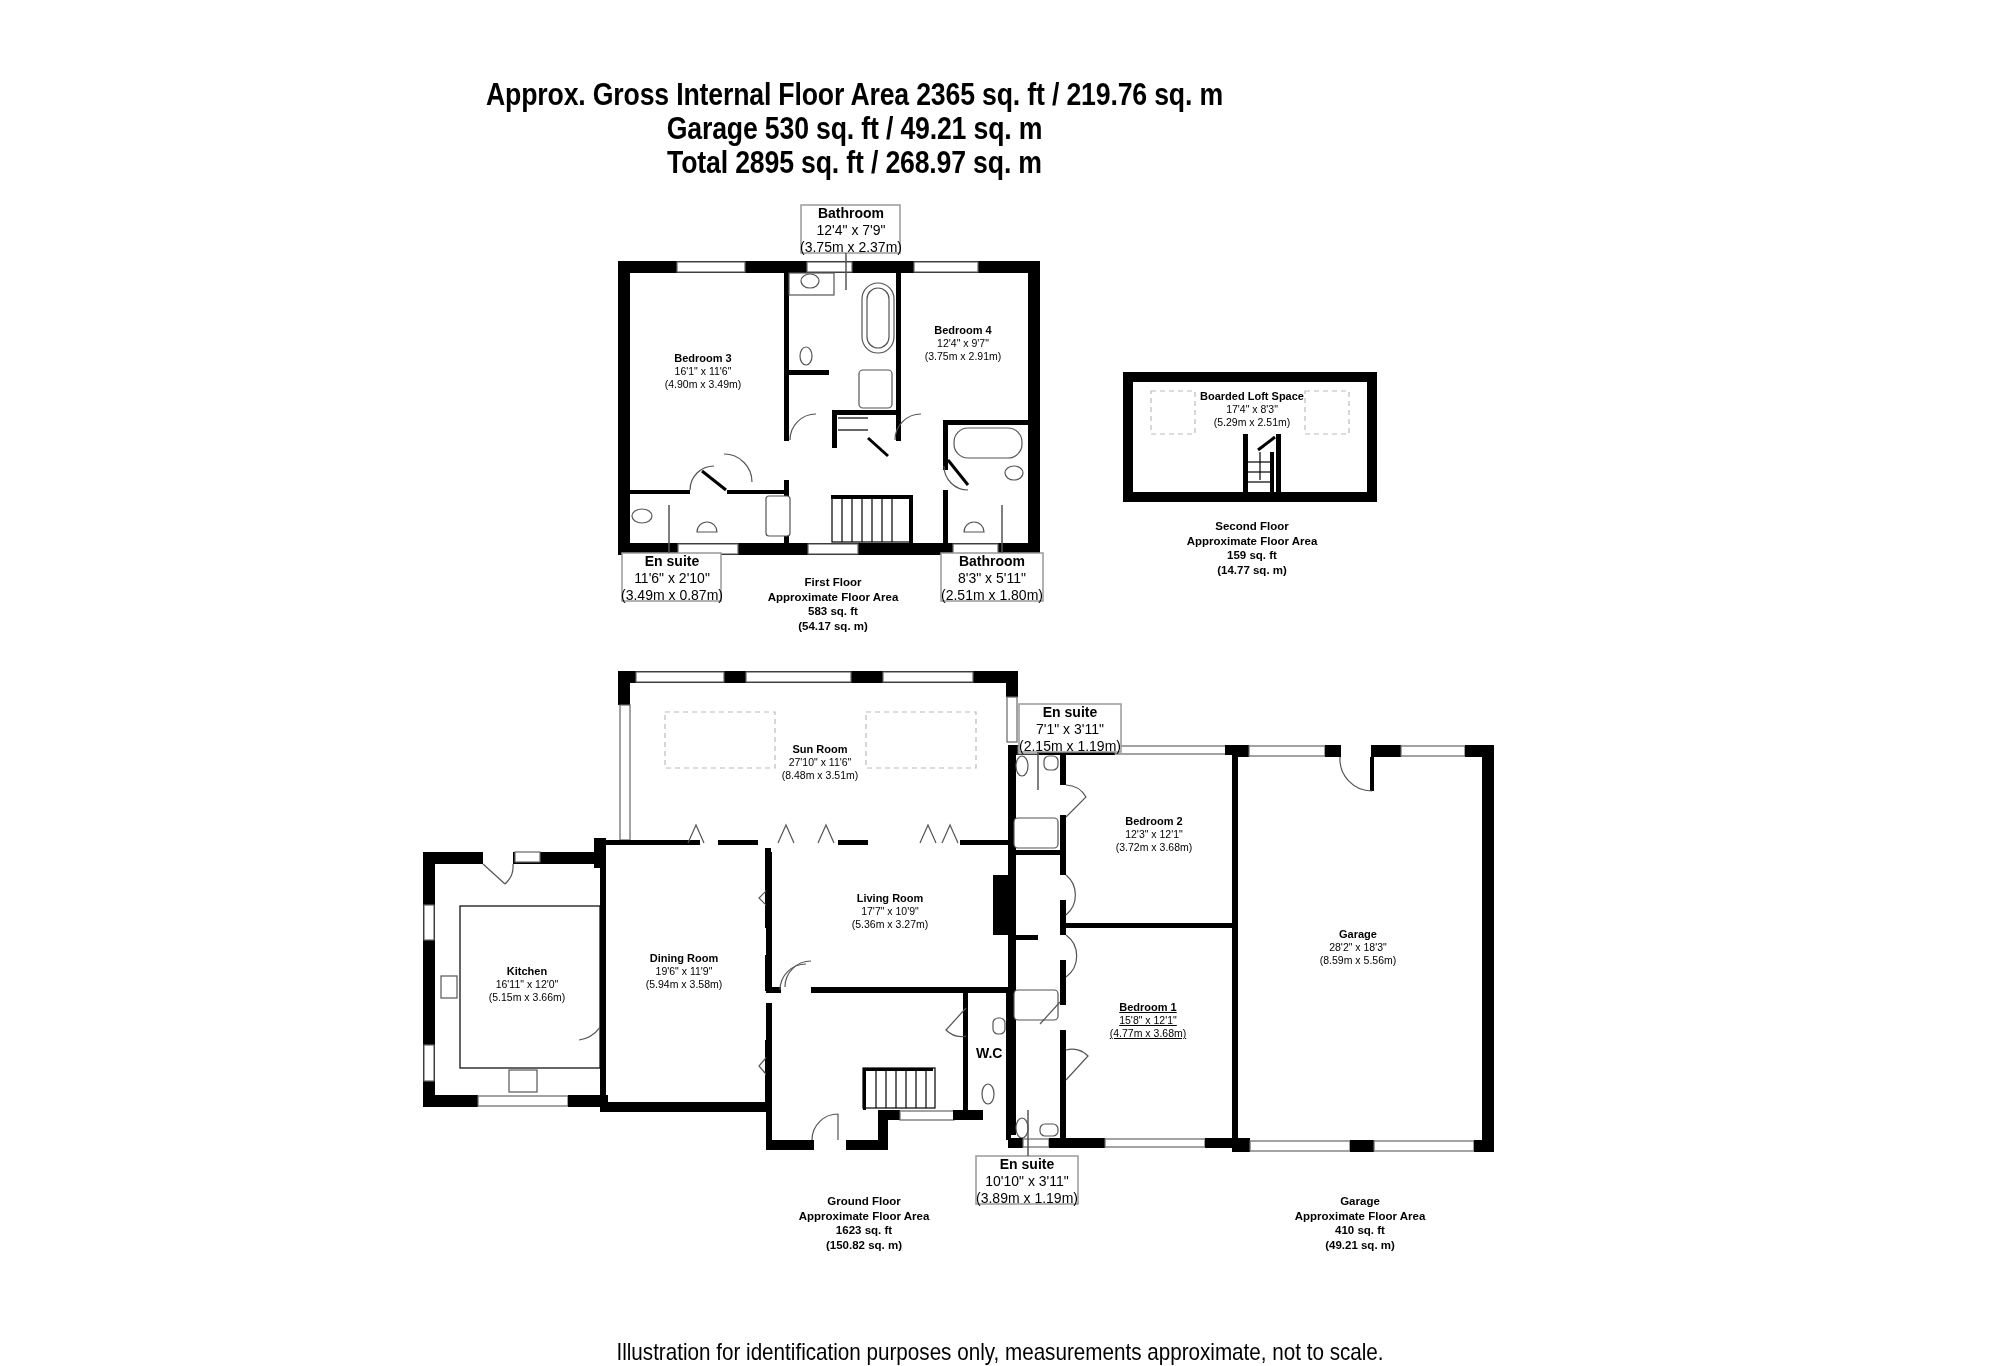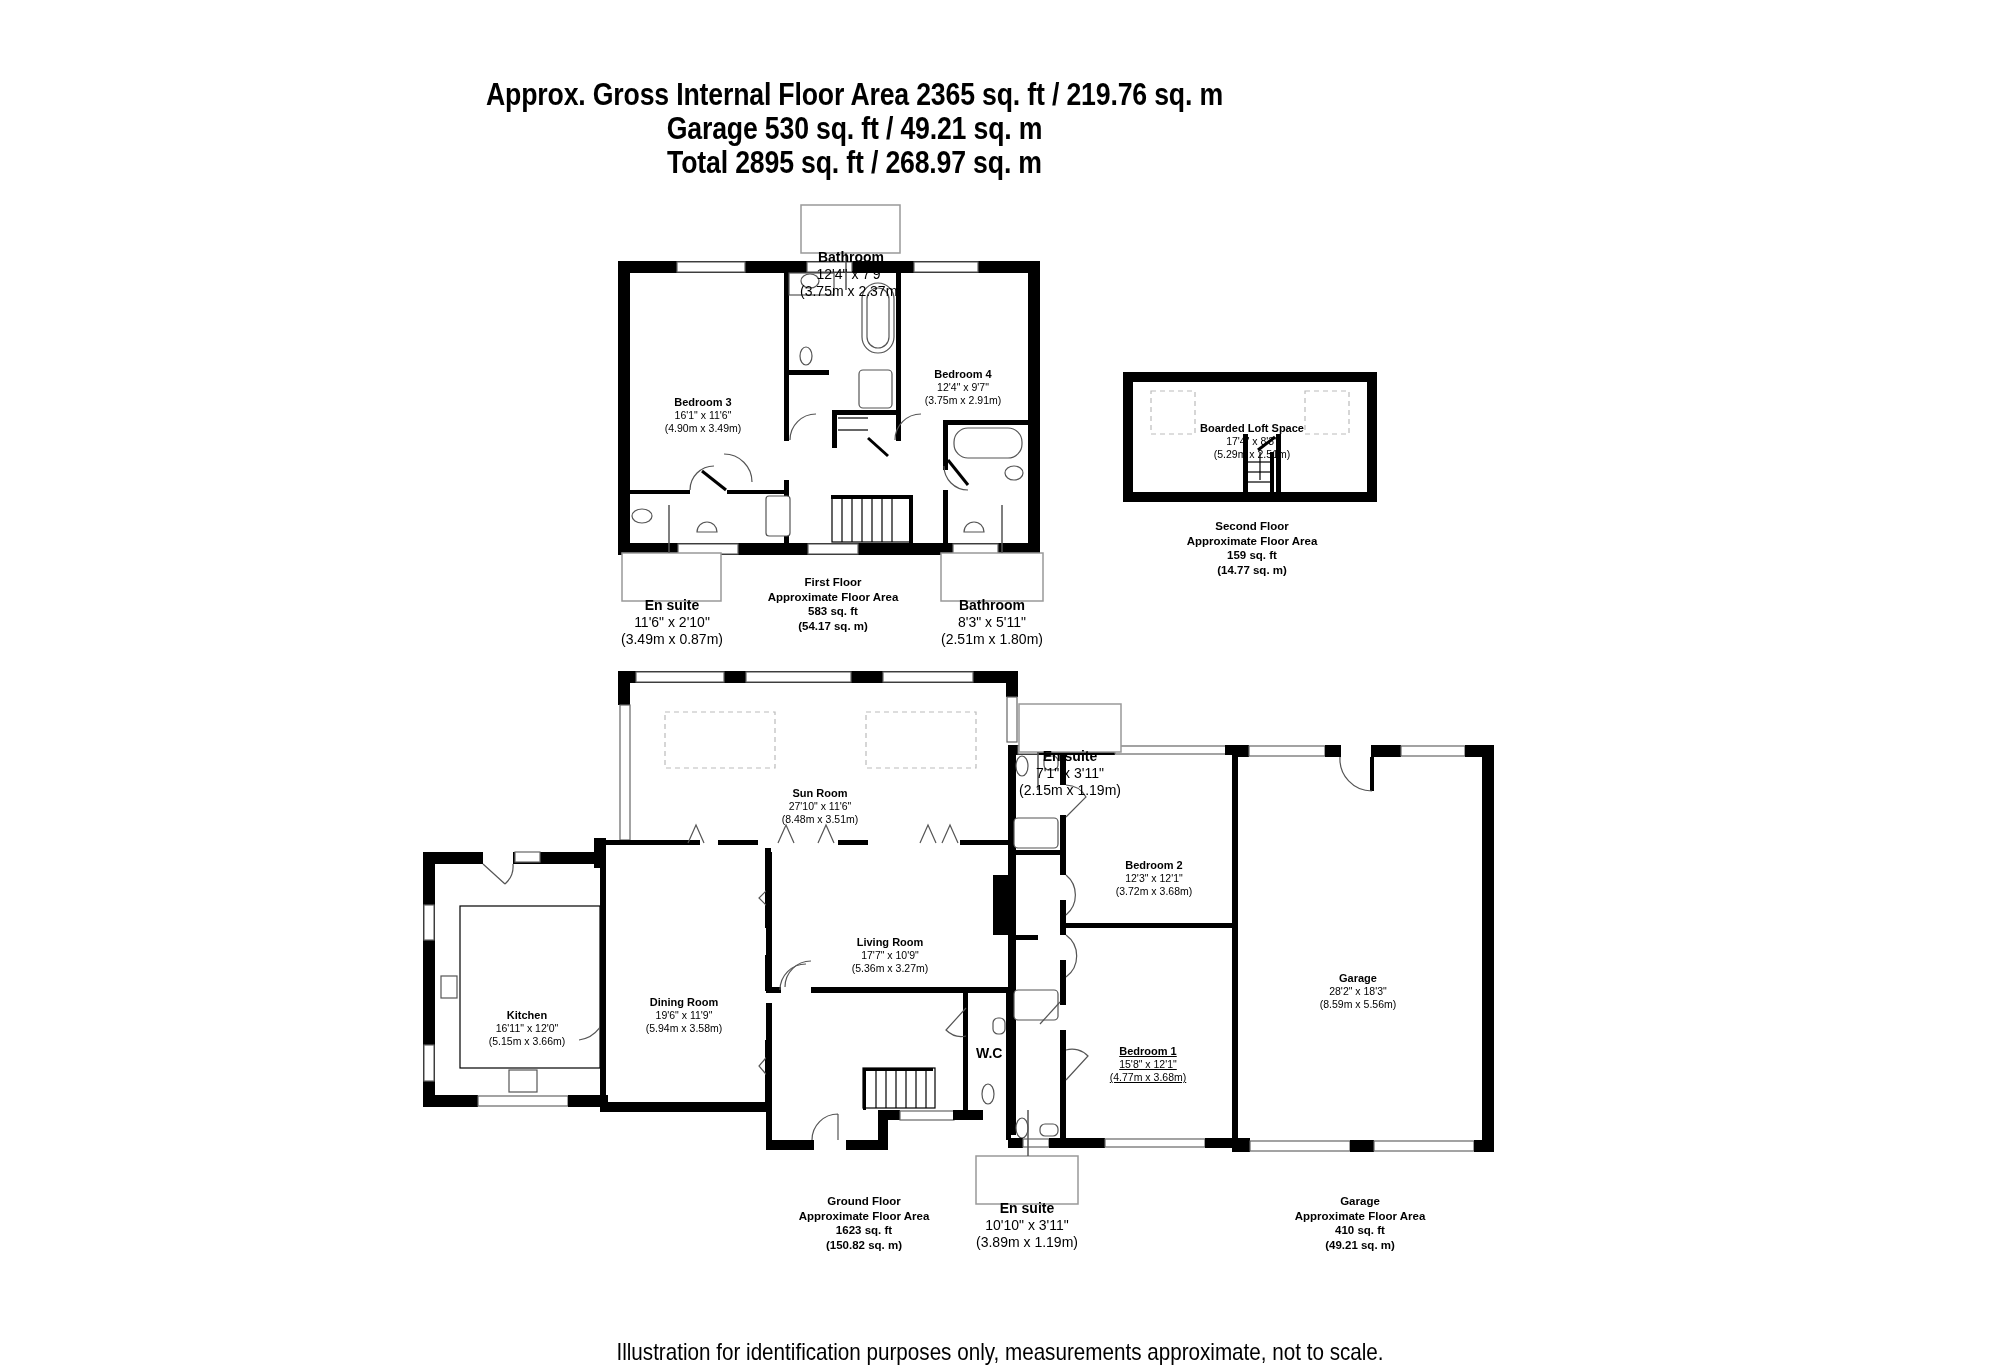--- a/index.html
+++ b/index.html
@@ -10,21 +10,21 @@
   svg.plan { position: absolute; left: 0; top: 0; }
   .wall { fill: #000; }
   .win { fill: #fff; stroke: #666; stroke-width: 1.2; }
   .thin { fill: none; stroke: #000; stroke-width: 1.2; }
   .fix { fill: #fff; stroke: #555; stroke-width: 1.2; }
   .dash { fill: none; stroke: #bbb; stroke-width: 1.2; stroke-dasharray: 5 4; }
   .door { fill: none; stroke: #555; stroke-width: 1.2; }
   .doorleaf { stroke: #000; stroke-width: 3; }
   .callout { fill: #fff; stroke: #999; stroke-width: 1.5; }
   .lead { stroke: #555; stroke-width: 1.5; }
-  .lbl { position: absolute; text-align: center; transform: translateX(-50%); white-space: nowrap; margin-top: 44px; }
+  .lbl { position: absolute; text-align: center; transform: translateX(-50%); white-space: nowrap; }
   .lbl .n { font-weight: bold; font-size: 11px; line-height: 13px; }
   .lbl .d { font-size: 10.5px; line-height: 13px; }
   .lbl.big .n { font-size: 14px; line-height: 17px; }
   .lbl.big .d { font-size: 14px; line-height: 17px; }
   .area { position: absolute; text-align: center; transform: translateX(-50%); white-space: nowrap; font-weight: bold; font-size: 11.5px; line-height: 14.5px; }
   .wc { position: absolute; font-weight: bold; font-size: 14px; }
 </style>
 </head>
 <body>
 
@@ -285,21 +285,21 @@
   <div class="d">8'3" x 5'11"</div>
   <div class="d">(2.51m x 1.80m)</div>
 </div>
 <div class="area" style="left:833px; top:575px;">
   <div>First Floor</div>
   <div>Approximate Floor Area</div>
   <div>583 sq. ft</div>
   <div>(54.17 sq. m)</div>
 </div>
 
-<div class="lbl" style="left:1252px; top:378px;">
+<div class="lbl" style="left:1252px; top:390px;">
   <div class="n">Boarded Loft Space</div>
   <div class="d">17'4" x 8'3"</div>
   <div class="d">(5.29m x 2.51m)</div>
 </div>
 <div class="area" style="left:1252px; top:519px;">
   <div>Second Floor</div>
   <div>Approximate Floor Area</div>
   <div>159 sq. ft</div>
   <div>(14.77 sq. m)</div>
 </div>

